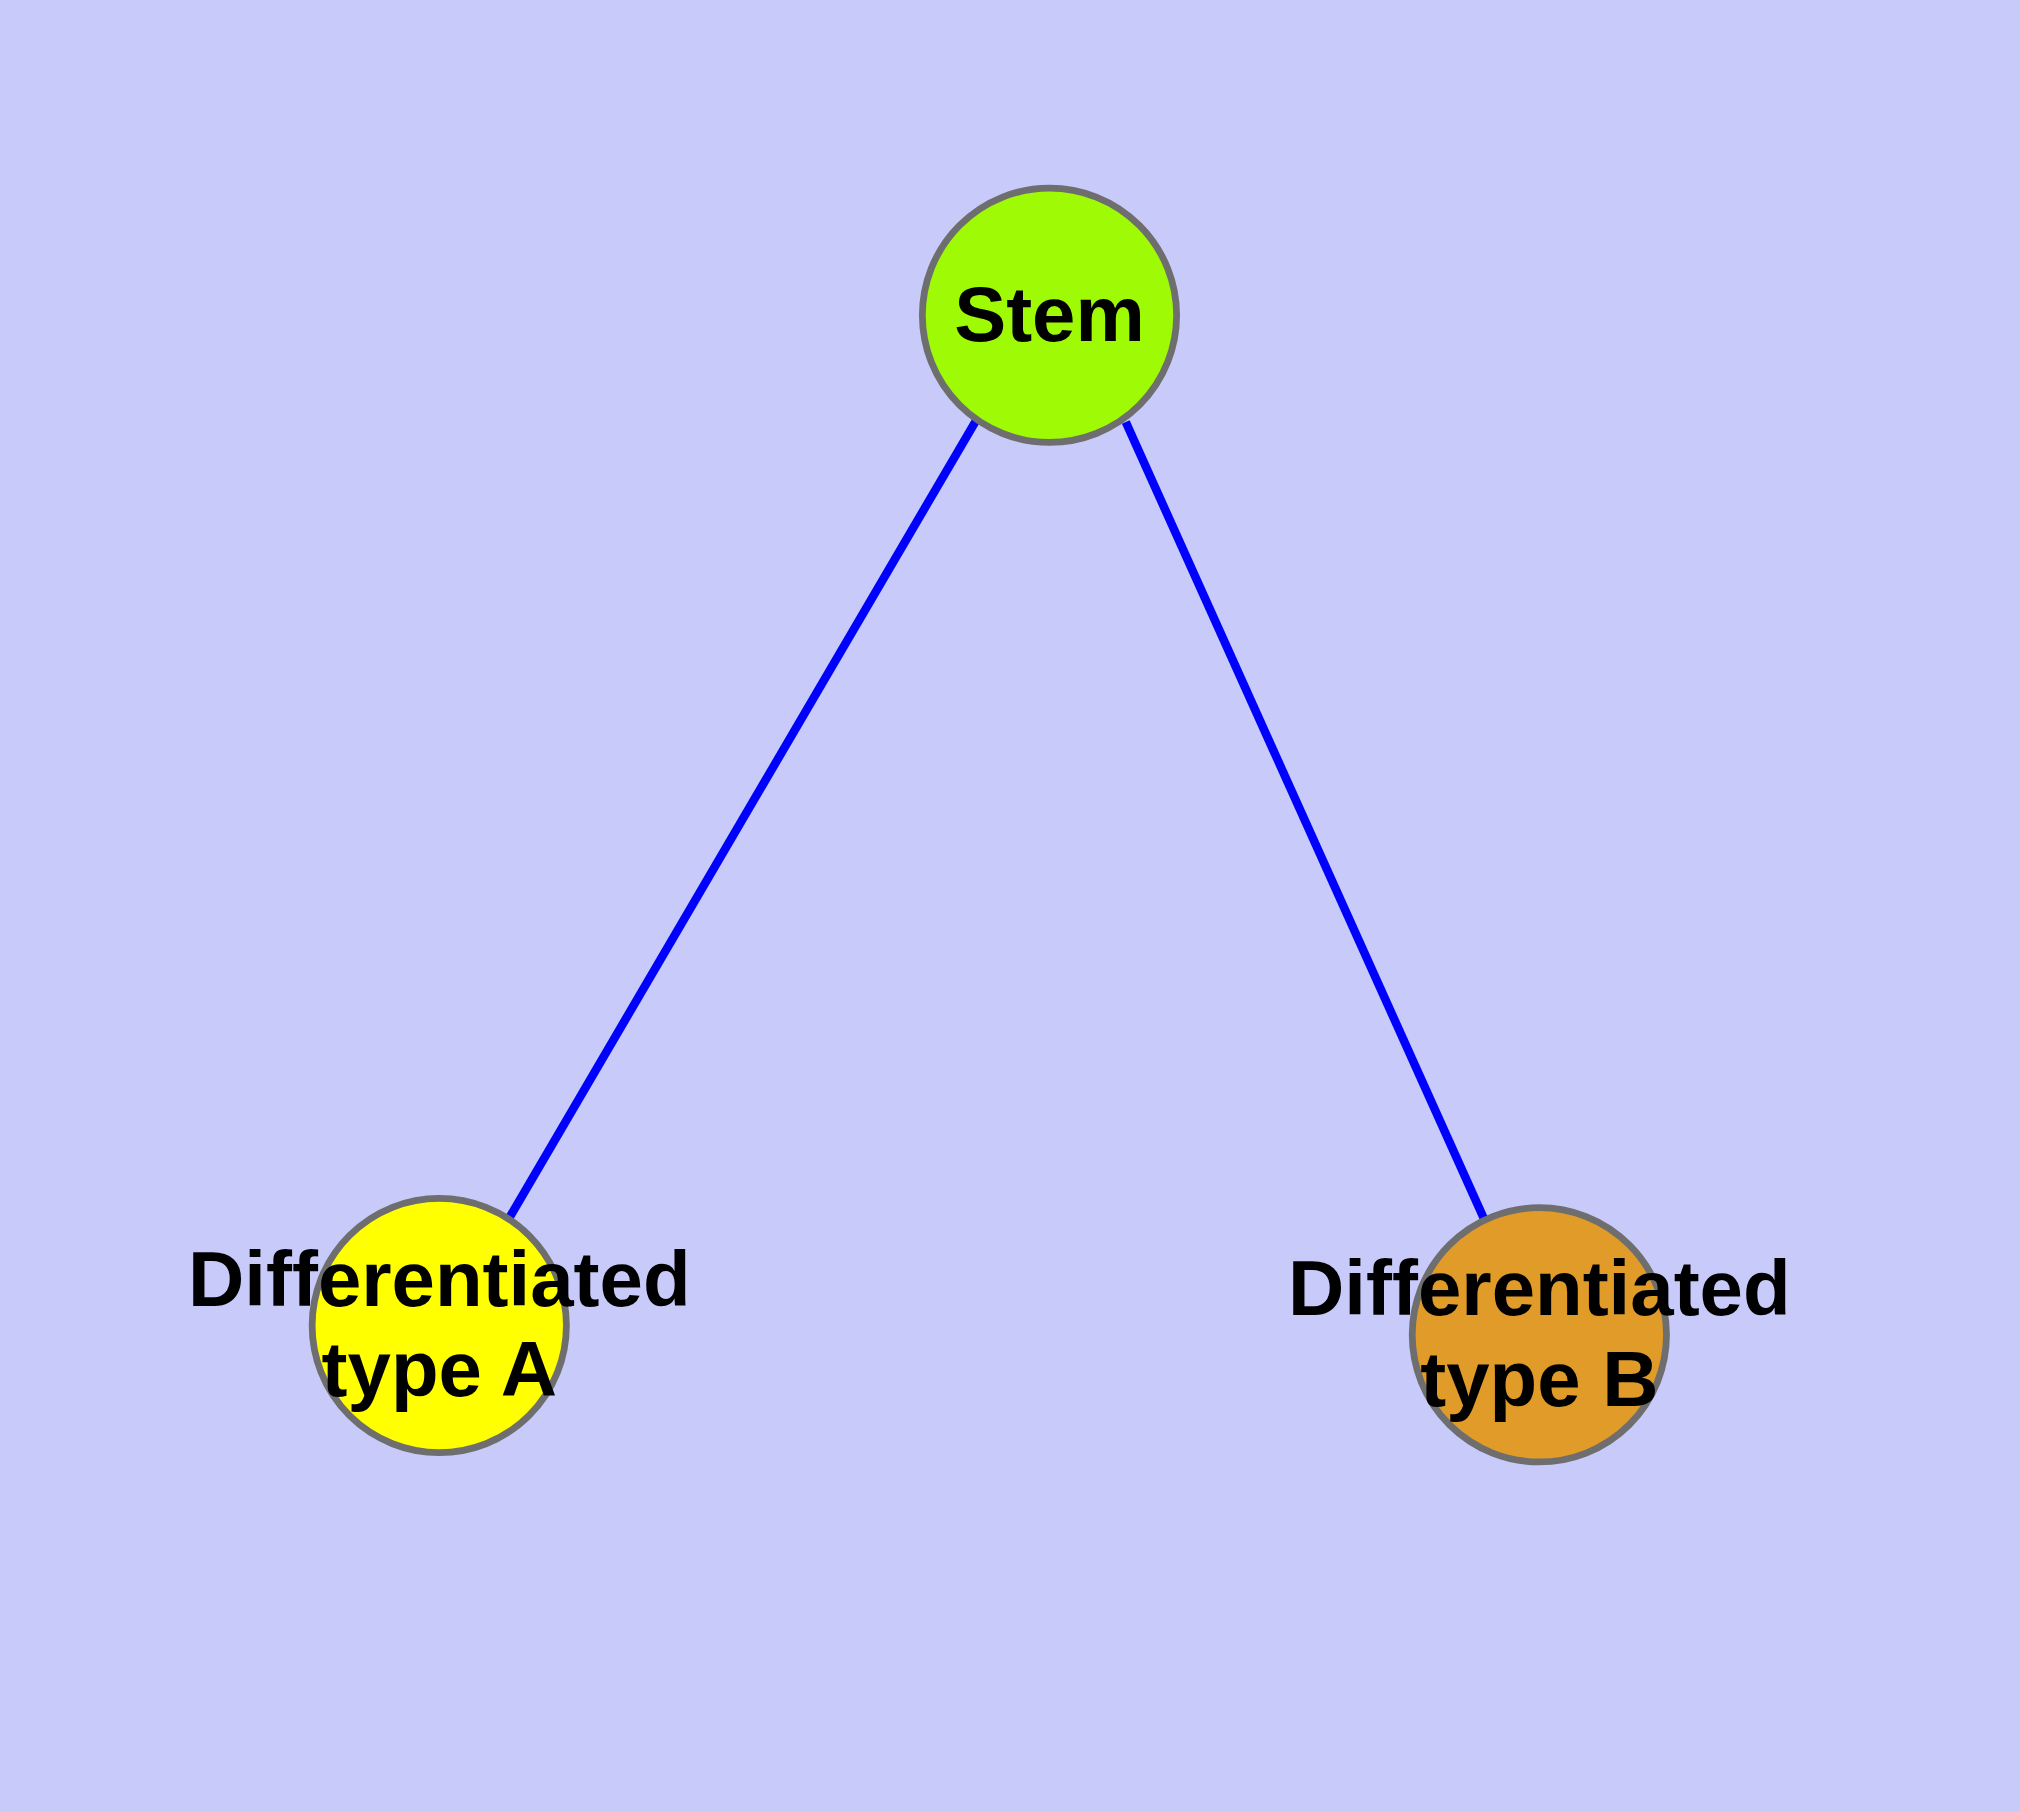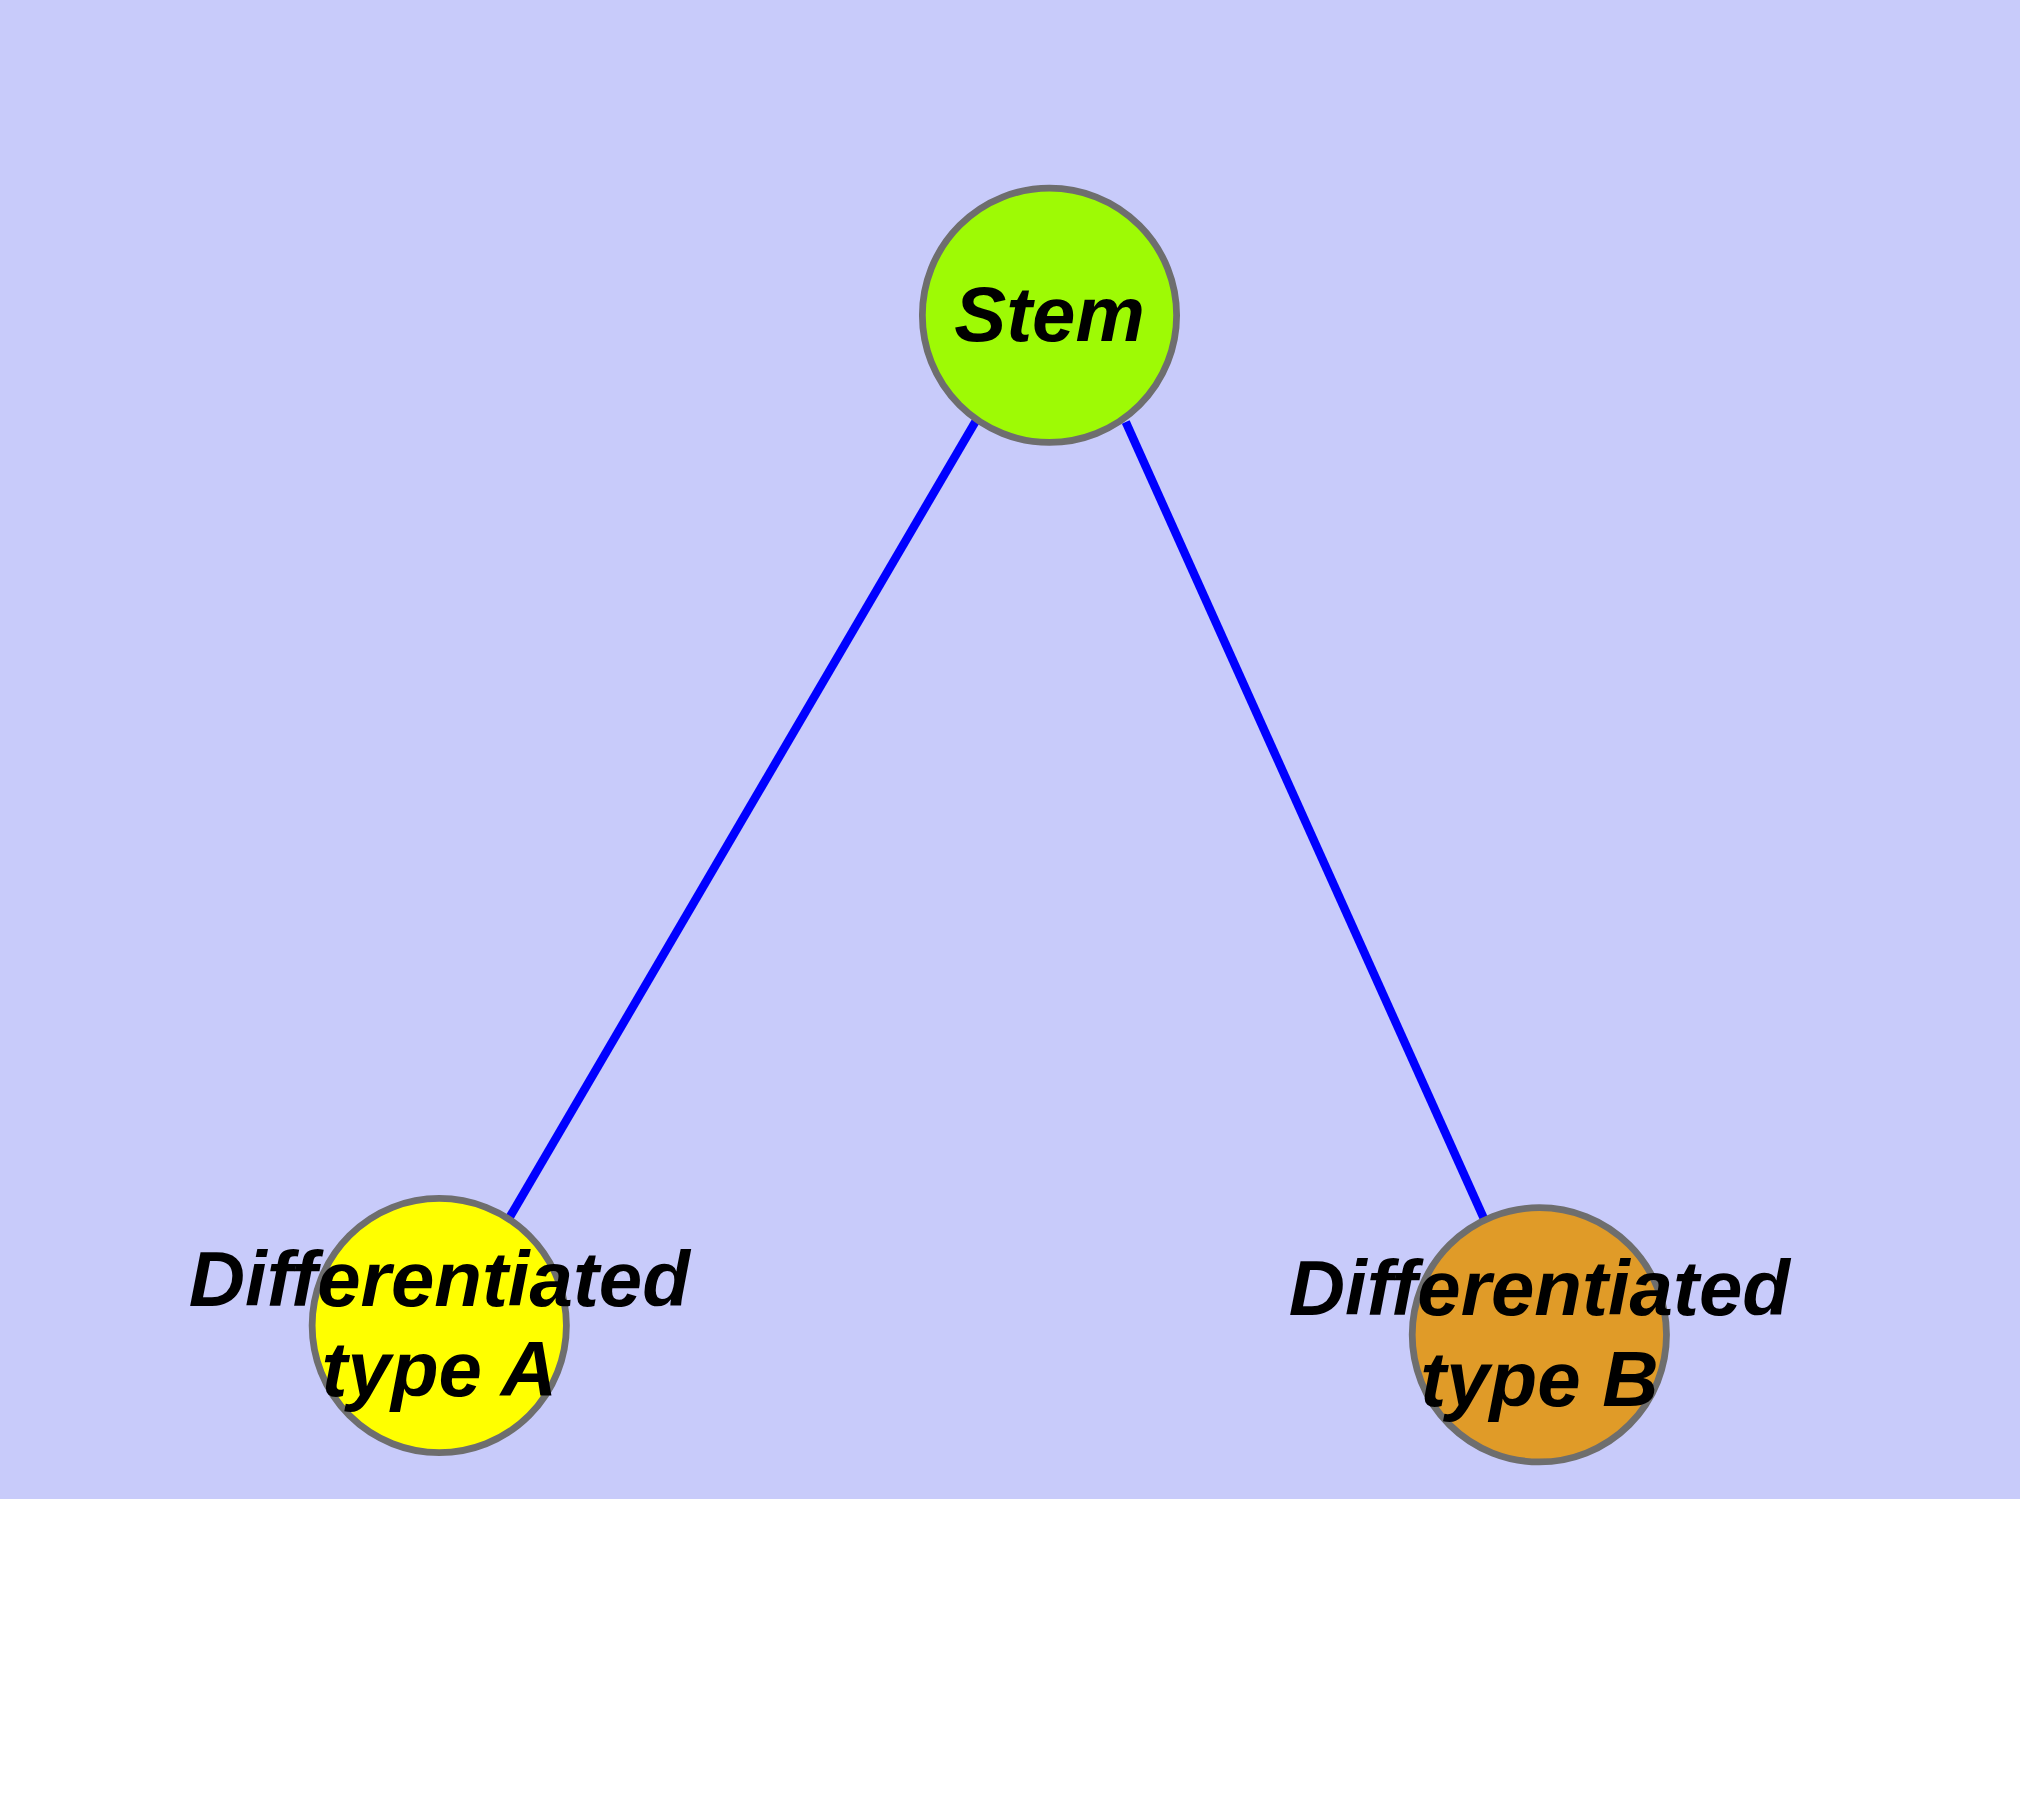--- a/index.html
+++ b/index.html
@@ -3,24 +3,23 @@
 <meta charset="utf-8">
 <style>
   html, body {
     margin: 0;
     padding: 0;
     background: #ffffff;
   }
   #canvas {
     position: relative;
     width: 2021px;
-    height: 1499px;
+    height: 1812px;
     overflow: hidden;
     font-family: "Liberation Sans", "DejaVu Sans", sans-serif;
-    font-style: italic;
   }
   #graph-svg {
     position: absolute;
     top: 0;
     left: 0;
     width: 2021px;
     height: 1812px;
     display: block;
   }
   .node-circle {

